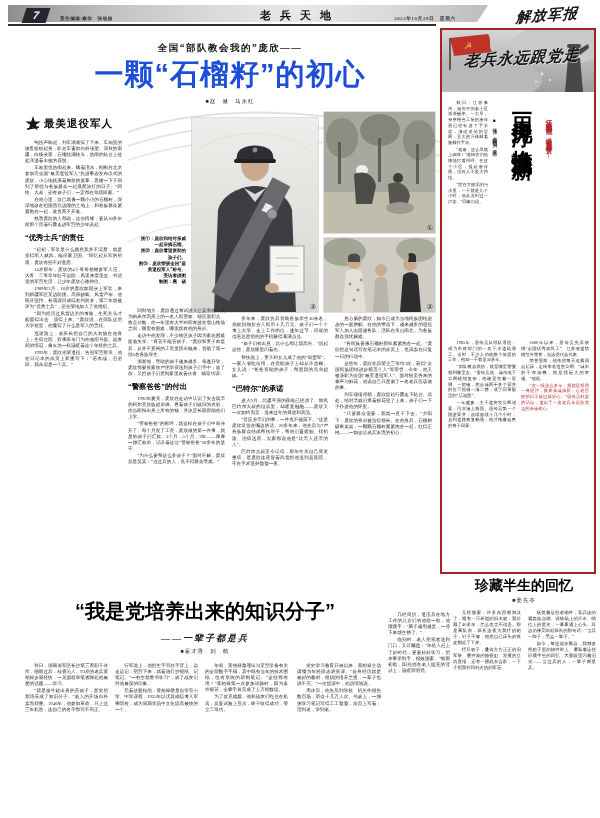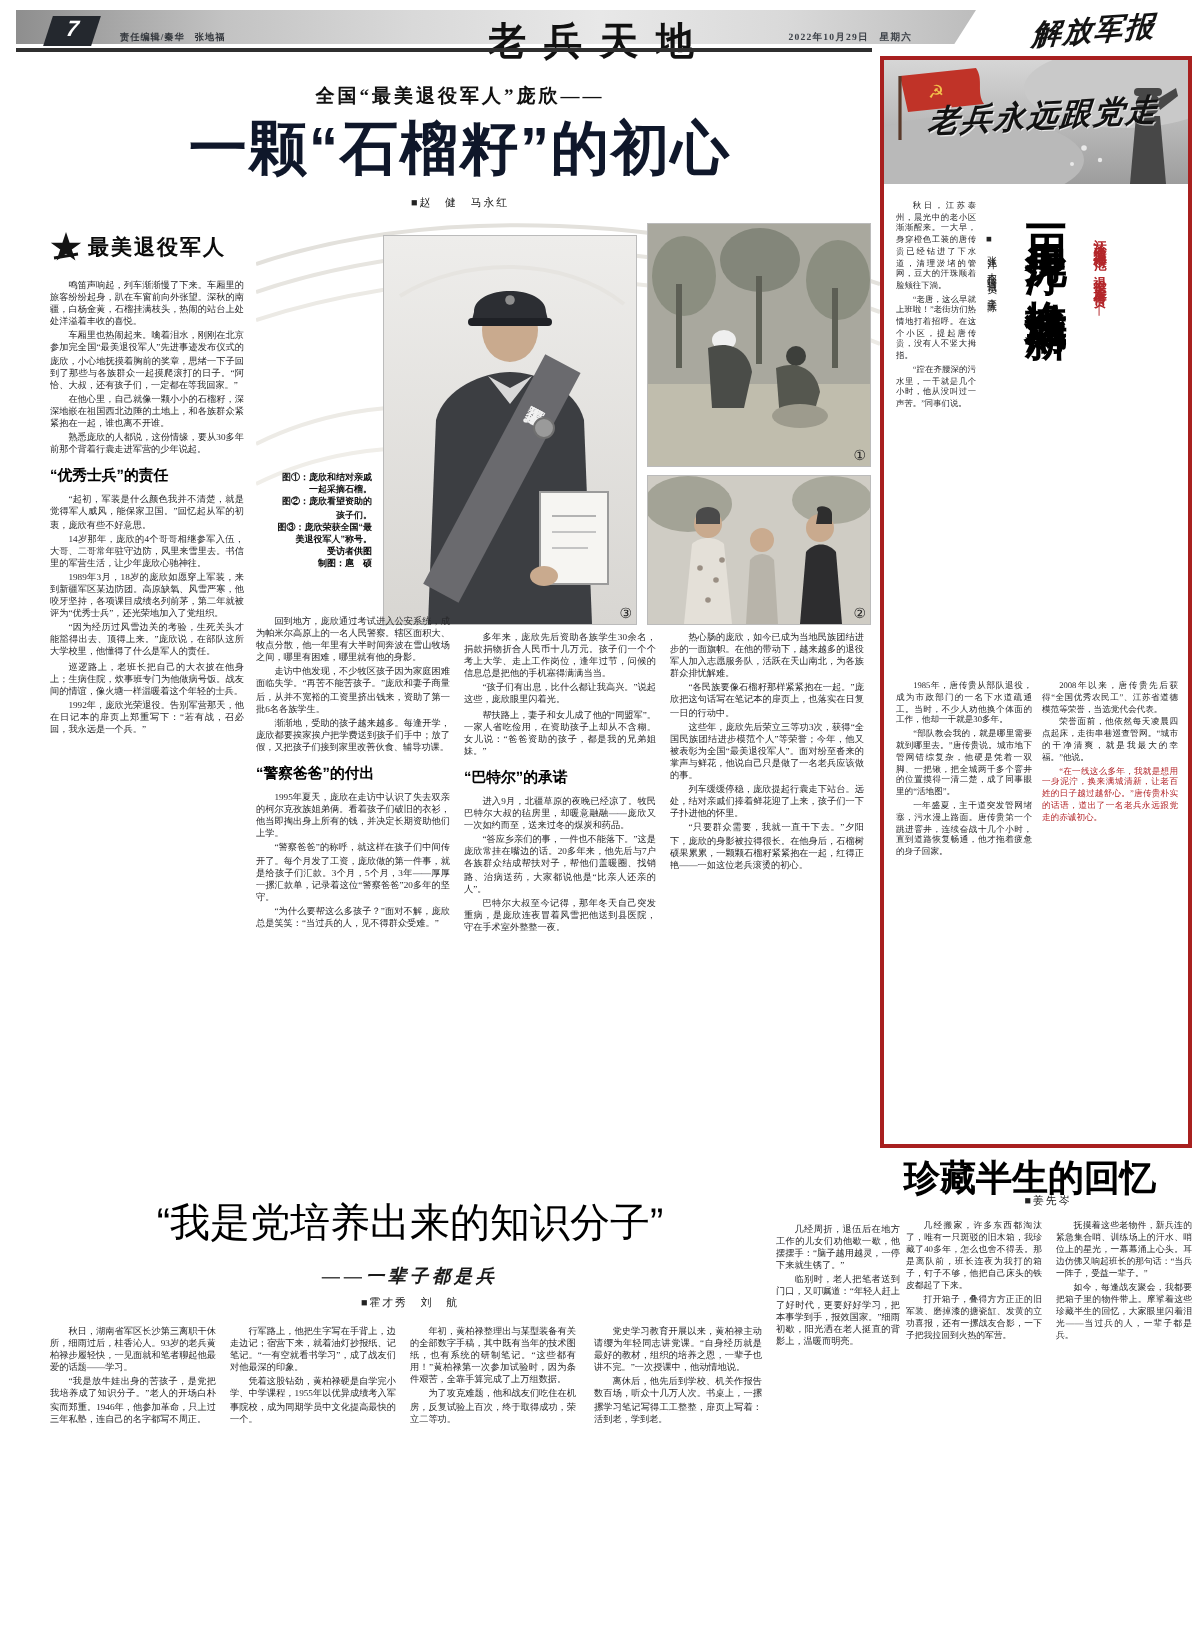--- a/index.html
+++ b/index.html
@@ -16,21 +16,21 @@
     background:linear-gradient(90deg,#8e8e8e 0%,#c3c3c3 18%,#d9d9d9 34%,#e8e8e8 50%,#d9d9d9 66%,#bdbdbd 82%,#cfcfcf 100%);
   }
   .hdr-badge {
     left:16px; top:3px; width:24px; height:15px; background:#24282e; color:#fff;
     font-family:"Liberation Sans",sans-serif; font-weight:bold; font-size:11px;
     text-align:center; line-height:15px; transform:skewX(-18deg);
   }
   .hdr-editors { left:52px; top:11px; font-size:4.6px; color:#30343a; font-weight:bold; letter-spacing:.5px; }
   .hdr-section {
     left:50%; top:3px; transform:translateX(-50%);
-    font-family:"Liberation Sans",sans-serif; font-weight:bold; font-size:19px;
+    font-family:"Liberation Sans",sans-serif; font-weight:bold; font-size:11px;
     letter-spacing:9px; color:#111; white-space:nowrap;
   }
   .hdr-date { right:136px; top:10px; font-size:4.8px; color:#3a3f46; font-weight:bold; letter-spacing:.6px; }
   .hdr-masthead-wrap {
     right:0; top:0; width:118px; height:22px; background:#fff;
     clip-path:polygon(14px 0,100% 0,100% 100%,0 100%);
   }
   .hdr-masthead {
     right:14px; top:1px; font-size:14.5px; font-weight:900; font-style:italic;
     transform:rotate(-4deg) skewX(-8deg); color:#141414; letter-spacing:1px;
@@ -48,21 +48,21 @@
     font-family:"Liberation Sans",sans-serif; font-weight:bold;
     font-size:7.4px; text-align:left; color:#000; margin:5px 0 4px 0;
   }
   .byline { font-size:5.4px; color:#222; text-align:center; letter-spacing:1px; }
 
   
   .kicker { left:25px; top:42px; width:410px; text-align:center; font-weight:bold; font-size:9.5px; letter-spacing:1.5px; color:#111; }
   .main-headline {
     left:25px; top:55px; width:410px; text-align:center;
     font-family:"Liberation Sans",sans-serif; font-weight:900; font-size:29px;
-    letter-spacing:1px; color:#0f172a; white-space:nowrap;
+    letter-spacing:1px; color:#1d4ed8; white-space:nowrap;
   }
   .main-byline { left:25px; top:98px; width:410px; }
   .logo-box { left:25px; top:114px; width:97px; height:19px; display:flex; align-items:center; gap:3px; }
   .logo-text { font-family:"Liberation Sans",sans-serif; font-weight:bold; font-size:10.5px; letter-spacing:1px; color:#0b0b0b; white-space:nowrap; }
 
   .mcol1 { left:25px;  top:140px; width:97px; height:457px; }
   .mcol2 { left:128px; top:308px; width:97px; height:281px; }
   .mcol3 { left:232px; top:316px; width:96px; height:281px; }
   .mcol4 { left:335px; top:316px; width:97px; height:281px; }
 
@@ -107,54 +107,54 @@
     font-size:6.6px; font-weight:bold; color:#b3262a; letter-spacing:1.5px;
   }
   .rb-colA { position:absolute; left:6px;  top:310px; width:68px; height:226px; }
   .rb-colB { position:absolute; left:79px; top:310px; width:68px; height:226px; }
   .rb-colA p, .rb-colB p { font-size:4.3px; line-height:5.8px; }
   .rb-quote p { color:#b3262a !important; }
 
   
   .bt-headline {
     left:25px; top:598px; width:360px; text-align:center;
-    font-family:"Liberation Sans",sans-serif; font-weight:400; font-size:20px; color:#000; white-space:nowrap;
+    font-family:"Liberation Sans",sans-serif; font-weight:700; font-size:20px; color:#000; white-space:nowrap;
   }
   .bt-subtitle { left:25px; top:632px; width:360px; text-align:center; font-style:italic; font-weight:bold; font-size:9px; letter-spacing:2px; }
   .bt-byline { left:25px; top:648px; width:360px; }
   .bcol { top:663px; height:149px; }
   .bcol1 { left:25px;  width:83px; }
   .bcol2 { left:115px; width:83px; }
   .bcol3 { left:205px; width:83px; }
   .bcol4 { left:297px; width:84px; }
   .bcol5 { left:388px; top:612px; width:62px; height:200px; }
 
   
-  .mem-title { left:452px; top:577px; width:144px; text-align:left;
-    font-family:"Liberation Sans",sans-serif; font-weight:900; font-size:18px; color:#000; }
+  .mem-title { left:452px; top:577px; width:144px; text-align:center;
+    font-family:"Liberation Sans",sans-serif; font-weight:900; font-size:14px; color:#000; }
   .mem-byline { left:452px; top:597px; width:144px; }
   .memcolA { left:453px; top:610px; width:68px; height:202px; }
   .memcolB { left:528px; top:610px; width:68px; height:202px; }
   .memcolA p,.memcolB p { font-size:4.4px; line-height:6.0px; }
 </style>
 </head>
 <body>
 
 <div class="abs hdr-bar">
   <div class="abs hdr-badge">7</div>
   <div class="abs hdr-editors">责任编辑/秦华　张地福</div>
   <div class="abs hdr-section">老兵天地</div>
   <div class="abs hdr-date">2022年10月29日　星期六</div>
   <div class="abs hdr-masthead-wrap">
     <div class="abs hdr-masthead">解放军报</div>
   </div>
 </div>
 <div class="abs hdr-rule"></div>
 
-<div class="abs kicker">全国“最美退役军人”庞欣——</div>
+<div class="abs kicker">全国“部队教会我的”庞欣——</div>
 <div class="abs main-headline">一颗“石榴籽”的初心</div>
 <div class="abs byline main-byline">■赵　健　马永红</div>
 
 <div class="abs logo-box">
   <svg width="16" height="16" viewBox="0 0 16 16">
     <path d="M8 0 L9.8 5.4 L15.6 5.4 L10.9 8.8 L12.7 14.2 L8 10.9 L3.3 14.2 L5.1 8.8 L0.4 5.4 L6.2 5.4 Z" fill="#141414"></path>
     <path d="M2 13 L14 11" stroke="#141414" stroke-width="1.4"></path>
   </svg>
   <span class="logo-text">最美退役军人</span>
 </div>

